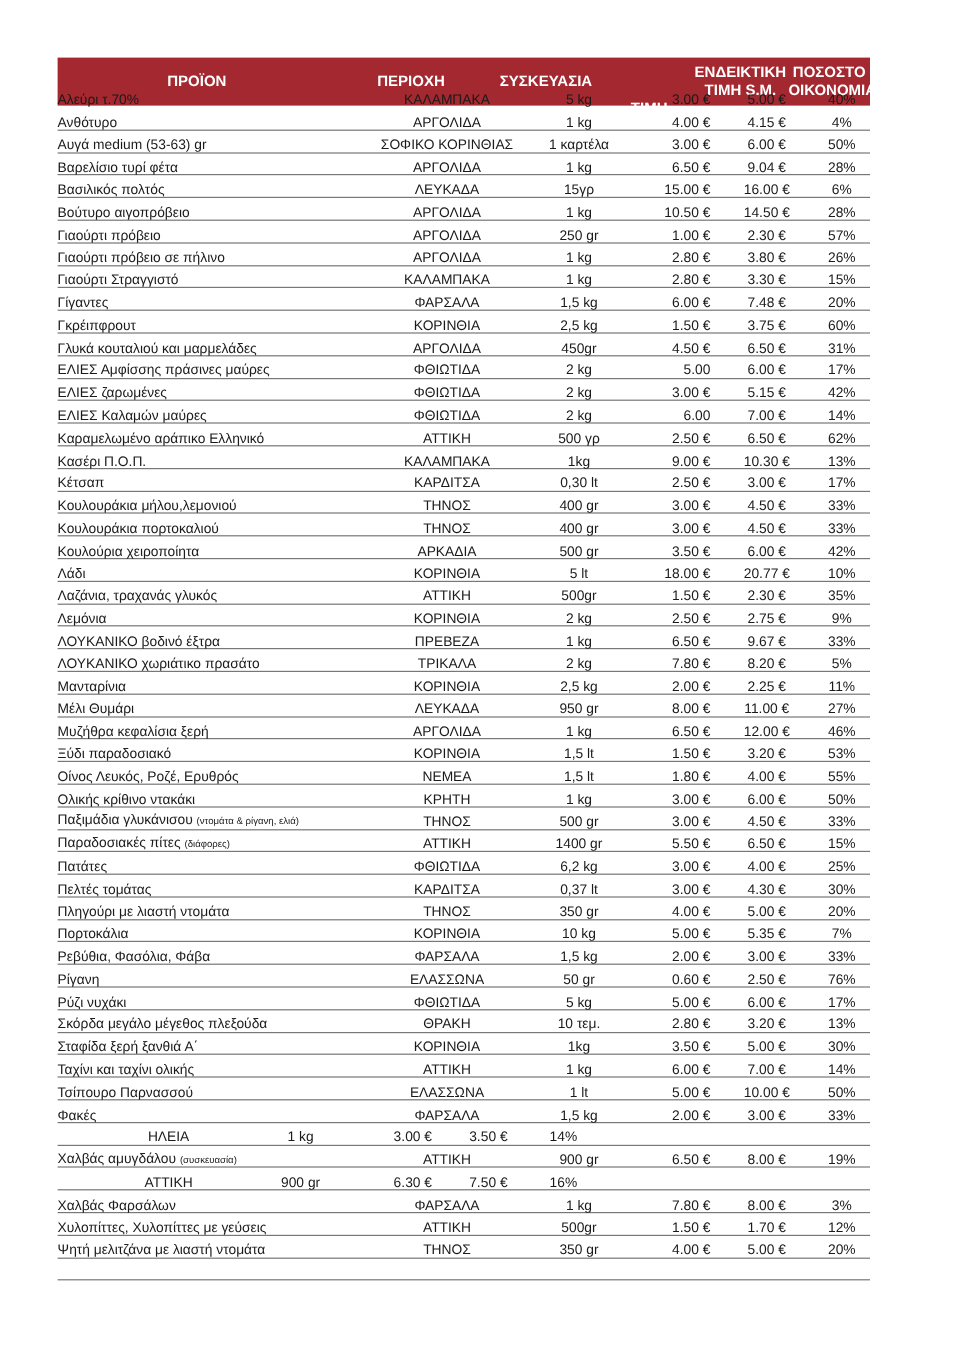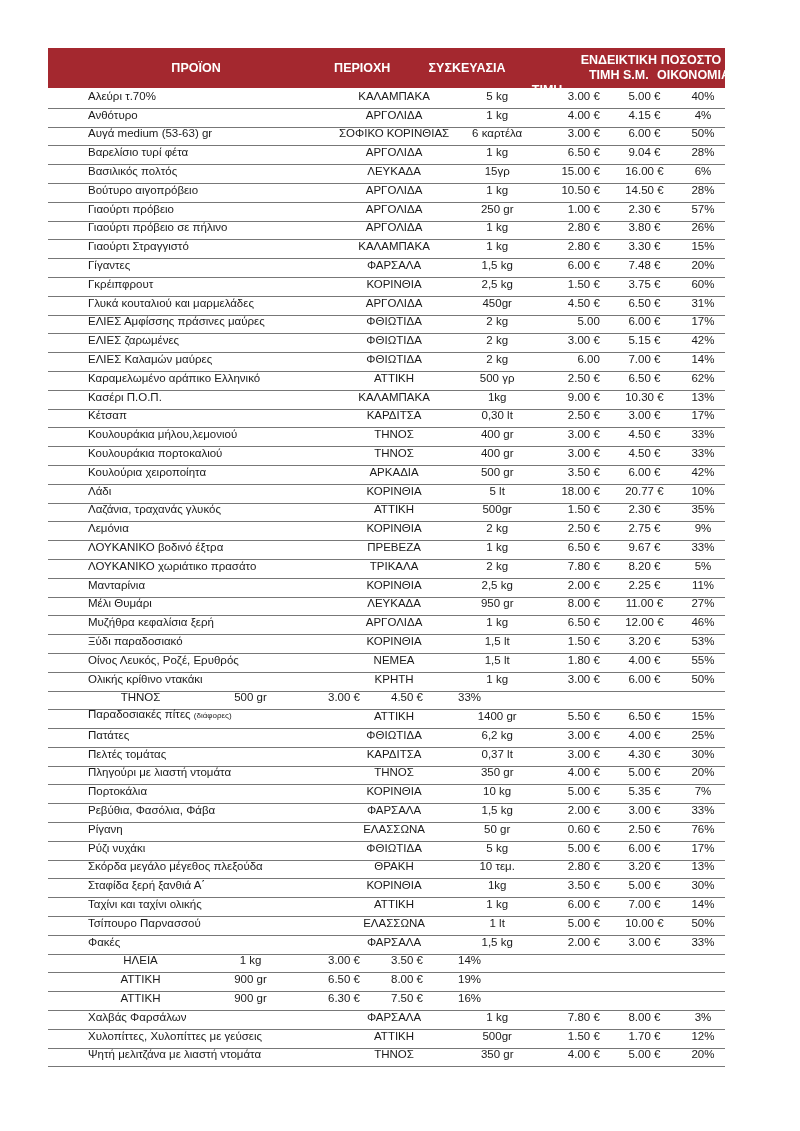--- a/index.html
+++ b/index.html
@@ -2,29 +2,29 @@
 <html><head>
 <meta charset="utf-8">
 <style>
   html, body { margin: 0; padding: 0; background: #ffffff; }
   body { width: 800px; height: 1131px; position: relative; overflow: hidden;
          font-family: "Liberation Sans", "DejaVu Sans", sans-serif; color: #1a1a1a; }
   .table { position: absolute; left: 48px; top: 48px; width: 677px; }
   .thead { display: flex; height: 40px; background: #a4282f; color: #ffffff;
            font-weight: bold; font-size: 12.5px; align-items: center; }
   .thead > div { text-align: center; line-height: 15px; }
-  .c1 { width: 232px; margin-left: 40px; }
+  .c1 { width: 232px; }
   .c2 { width: 125px; }
   .c3 { width: 100px; }
   .c4 { width: 72px; margin-top: 44px; }
   .c5 { width: 80px; }
   .c6 { width: 68px; }
   .tbody { margin-top: 2px; }
   .row { display: flex; height: 18.8px; font-size: 11.5px; align-items: flex-end;
-         border-bottom: 1.5px solid #777; box-sizing: border-box; padding-bottom: 5px; }
+         border-bottom: 1.5px solid #777; box-sizing: border-box; padding-bottom: 17px; }
   .row > div { white-space: nowrap; overflow: visible; line-height: 14px; }
   .row .c1 { text-align: left; }
   .row .c2 { text-align: center; padding-left: 30px; box-sizing: border-box; width: 155px; }
   .row .c3 { text-align: center; width: 95px; }
   .row .c4 { text-align: right; width: 70px; padding-right: 8px; box-sizing: border-box; }
   .row .c5 { text-align: center; width: 78px; }
   .row .c6 { text-align: center; width: 47px; }
   .note { font-size: 8px; }
 </style>
 </head>
@@ -52,21 +52,21 @@
         <div class="c1"><span>Ανθότυρο</span></div>
         <div class="c2">ΑΡΓΟΛΙΔΑ</div>
         <div class="c3">1 kg</div>
         <div class="c4">4.00 €</div>
         <div class="c5">4.15 €</div>
         <div class="c6">4%</div>
       </div>
       <div class="row">
         <div class="c1"><span>Αυγά medium (53-63) gr</span></div>
         <div class="c2">ΣΟΦΙΚΟ ΚΟΡΙΝΘΙΑΣ</div>
-        <div class="c3">6 καρτέλα</div>
+        <div class="c3">1 καρτέλα</div>
         <div class="c4">3.00 €</div>
         <div class="c5">6.00 €</div>
         <div class="c6">50%</div>
       </div>
       <div class="row">
         <div class="c1"><span>Βαρελίσιο τυρί φέτα</span></div>
         <div class="c2">ΑΡΓΟΛΙΔΑ</div>
         <div class="c3">1 kg</div>
         <div class="c4">6.50 €</div>
         <div class="c5">9.04 €</div>
@@ -290,20 +290,21 @@
       </div>
       <div class="row">
         <div class="c1"><span>Ολικής κρίθινο ντακάκι</span></div>
         <div class="c2">ΚΡΗΤΗ</div>
         <div class="c3">1 kg</div>
         <div class="c4">3.00 €</div>
         <div class="c5">6.00 €</div>
         <div class="c6">50%</div>
       </div>
       <div class="row">
+        <div class="c1"><span>Παξιμάδια γλυκάνισου</span> <span class="note">(ντομάτα &amp; ρίγανη, ελιά)</span></div>
         <div class="c2">ΤΗΝΟΣ</div>
         <div class="c3">500 gr</div>
         <div class="c4">3.00 €</div>
         <div class="c5">4.50 €</div>
         <div class="c6">33%</div>
       </div>
       <div class="row">
         <div class="c1"><span>Παραδοσιακές πίτες</span> <span class="note">(διάφορες)</span></div>
         <div class="c2">ΑΤΤΙΚΗ</div>
         <div class="c3">1400 gr</div>
@@ -408,20 +409,21 @@
         <div class="c6">33%</div>
       </div>
       <div class="row">
         <div class="c2">ΗΛΕΙΑ</div>
         <div class="c3">1 kg</div>
         <div class="c4">3.00 €</div>
         <div class="c5">3.50 €</div>
         <div class="c6">14%</div>
       </div>
       <div class="row">
+        <div class="c1"><span>Χαλβάς αμυγδάλου</span> <span class="note">(συσκευασία)</span></div>
         <div class="c2">ΑΤΤΙΚΗ</div>
         <div class="c3">900 gr</div>
         <div class="c4">6.50 €</div>
         <div class="c5">8.00 €</div>
         <div class="c6">19%</div>
       </div>
       <div class="row">
         <div class="c2">ΑΤΤΙΚΗ</div>
         <div class="c3">900 gr</div>
         <div class="c4">6.30 €</div>

